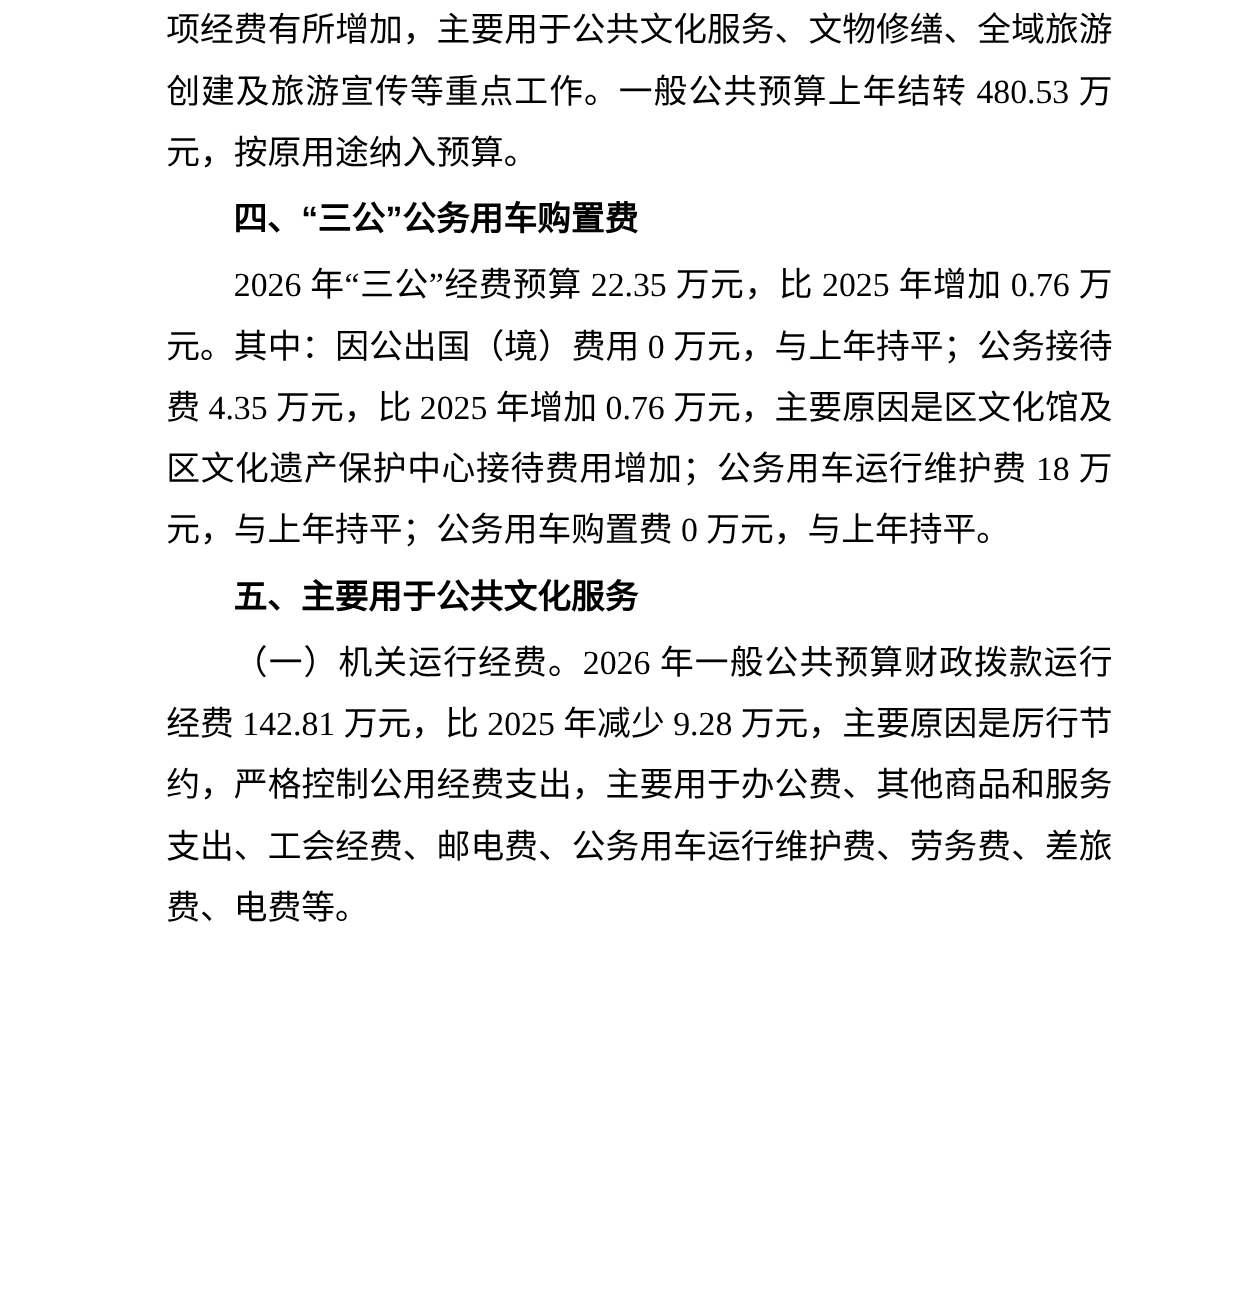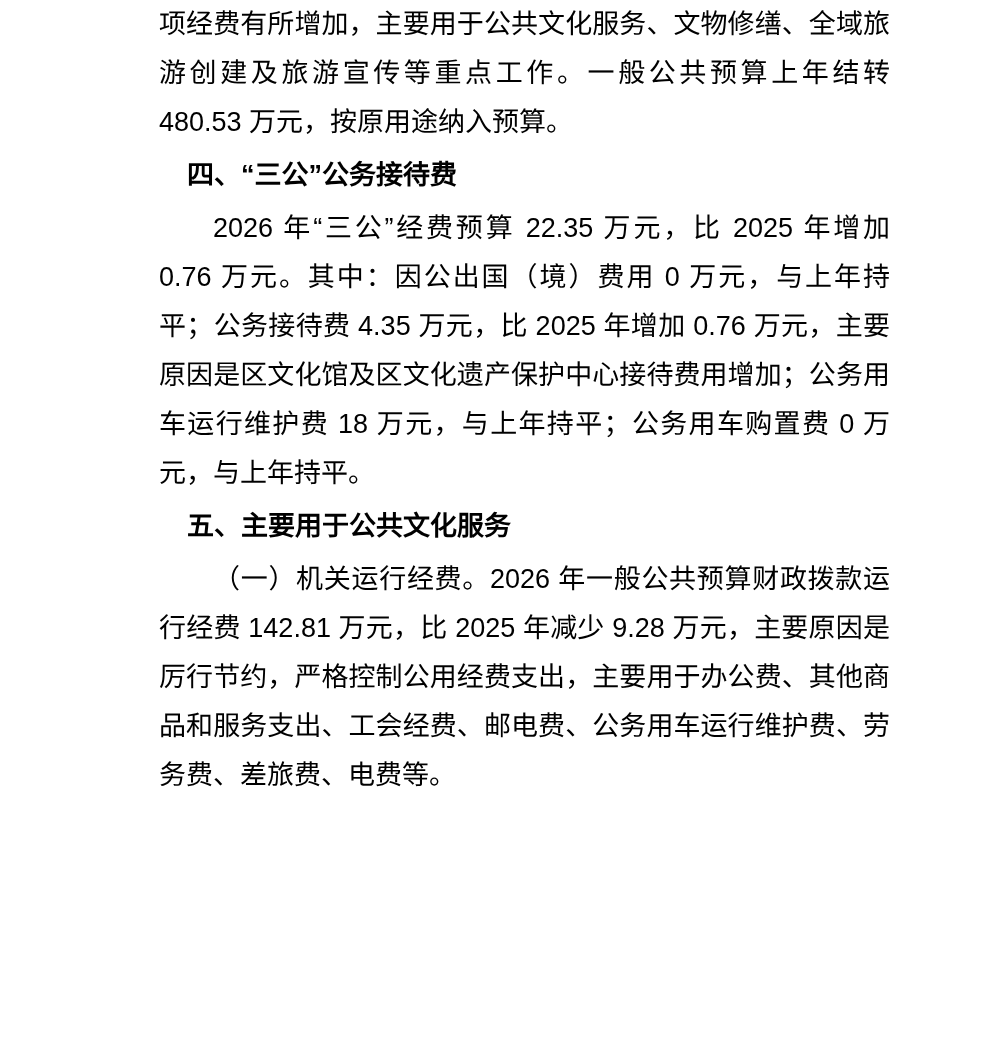--- a/index.html
+++ b/index.html
@@ -24,45 +24,44 @@
   p.body, h2.heading {
     margin: 0 0 4px 0;
     padding: 0;
     font-size: 27px;
     line-height: 49px;
     color: #000000;
     text-align: justify;
     letter-spacing: 0;
   }
   p.body {
-    font-family: Liberation Sans, sans-serif;
+    font-family: Liberation Serif, serif;
     font-weight: normal;
     text-indent: 2em;
-    margin-left: 26px;
   }
   p.body.no-indent {
     text-indent: 0;
   }
   h2.heading {
     font-family: "Liberation Sans", "DejaVu Sans", sans-serif;
     font-weight: bold;
     text-indent: 2em;
     text-align: left;
   }
 </style>
 </head>
 <body>
 
 <main class="page">
   <div class="page-inner">
 
     <p class="body no-indent">项经费有所增加，主要用于公共文化服务、文物修缮、全域旅游创建及旅游宣传等重点工作。一般公共预算上年结转 480.53 万元，按原用途纳入预算。</p>
 
 
-    <h2 class="heading">四、“三公”公务接待费</h2>
+    <h2 class="heading">四、“三公”公务用车购置费</h2>
 
     <p class="body">2026 年“三公”经费预算 22.35 万元，比 2025 年增加 0.76 万元。其中：因公出国（境）费用 0 万元，与上年持平；公务接待费 4.35 万元，比 2025 年增加 0.76 万元，主要原因是区文化馆及区文化遗产保护中心接待费用增加；公务用车运行维护费 18 万元，与上年持平；公务用车购置费 0 万元，与上年持平。</p>
 
     <h2 class="heading">五、主要用于公共文化服务</h2>
 
     <p class="body">（一）机关运行经费。2026 年一般公共预算财政拨款运行经费 142.81 万元，比 2025 年减少 9.28 万元，主要原因是厉行节约，严格控制公用经费支出，主要用于办公费、其他商品和服务支出、工会经费、邮电费、公务用车运行维护费、劳务费、差旅费、电费等。</p>
 
   </div>
 </main>
 

